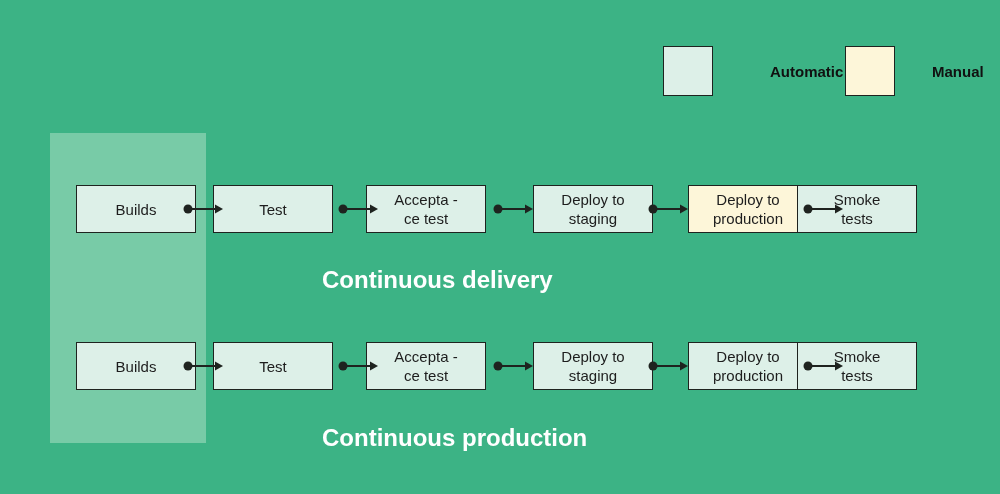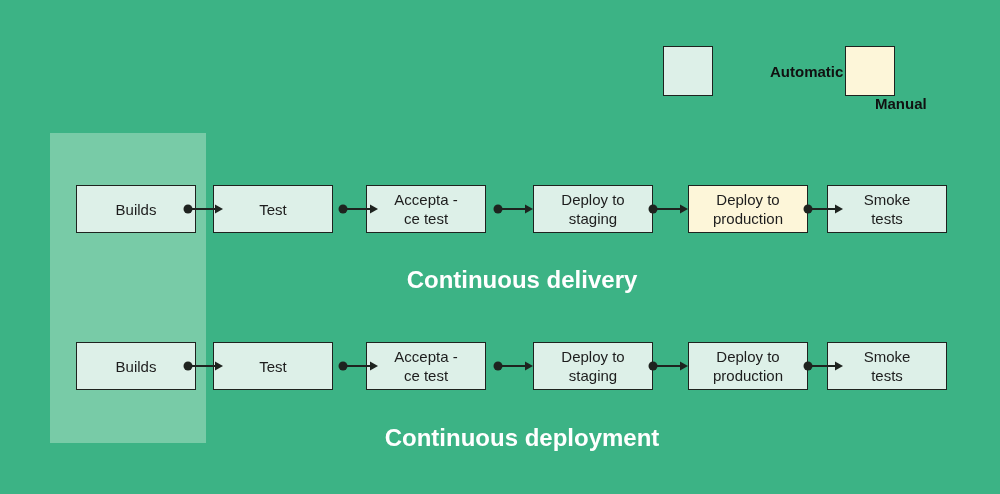--- a/index.html
+++ b/index.html
@@ -38,46 +38,45 @@
     box-sizing:border-box;
   }
   .legend-swatch.automatic{left:663px;background:var(--automatic);}
   .legend-swatch.manual{left:845px;background:var(--manual);}
   .legend-label{
     position:absolute;top:64px;
     color:var(--legend-text);
     font-size:15px;font-weight:700;line-height:16px;
   }
   .legend-label.automatic{left:728px;margin-left:42px;}
-  .legend-label.manual{left:875px;margin-top:32px;}
+  .legend-label.manual{left:932px;}
   .box{
     position:absolute;
     width:120px;height:48px;
     box-sizing:border-box;
     border:1.5px solid var(--ink);
     display:flex;align-items:center;justify-content:center;
     text-align:center;
     font-size:15px;line-height:19px;
     color:var(--box-text);
     white-space:pre-line;
   }
   .box.automatic{background:var(--automatic);}
   .box.manual{background:var(--manual);}
   .r1{top:185px;}
   .r2{top:342px;}
-  .c0{left:76px}.c1{left:213px}.c2{left:366px}.c3{left:533px}.c4{left:688px}.c5{left:827px}
+  .c0{left:76px}.c1{left:213px}.c2{left:366px}.c3{left:533px}.c4{left:688px}.c5{left:797px}
   .arrow{
     position:absolute;width:40px;height:14px;
     color:var(--ink);
   }
   .ar1{top:202px}.ar2{top:359px}
   .a0{left:183px}.a1{left:338px}.a2{left:493px}.a3{left:648px}.a4{left:803px}
   .caption{
     position:absolute;left:322px;width:400px;
-    text-align:center;
     color:var(--title-text);
     font-size:24px;font-weight:700;line-height:30px;
   }
   .caption.delivery{top:265px;}
   .caption.deployment{top:423px;}
 </style>
 </head>
 <body>
 
 <div class="stage">
@@ -159,15 +158,15 @@
       <circle cx="5" cy="7" r="4.5" fill="currentColor"></circle>
       <rect x="5" y="6" width="28" height="2" fill="currentColor"></rect>
       <path d="M32 2.6 L40 7 L32 11.4 Z" fill="currentColor"></path>
     </svg>
   <svg class="arrow ar2 a4" viewBox="0 0 40 14">
       <circle cx="5" cy="7" r="4.5" fill="currentColor"></circle>
       <rect x="5" y="6" width="28" height="2" fill="currentColor"></rect>
       <path d="M32 2.6 L40 7 L32 11.4 Z" fill="currentColor"></path>
     </svg>
 
-  <div class="caption deployment">Continuous deployment</div>
+  <div class="caption deployment">Continuous production</div>
 
 </div>
 
 </body></html>

